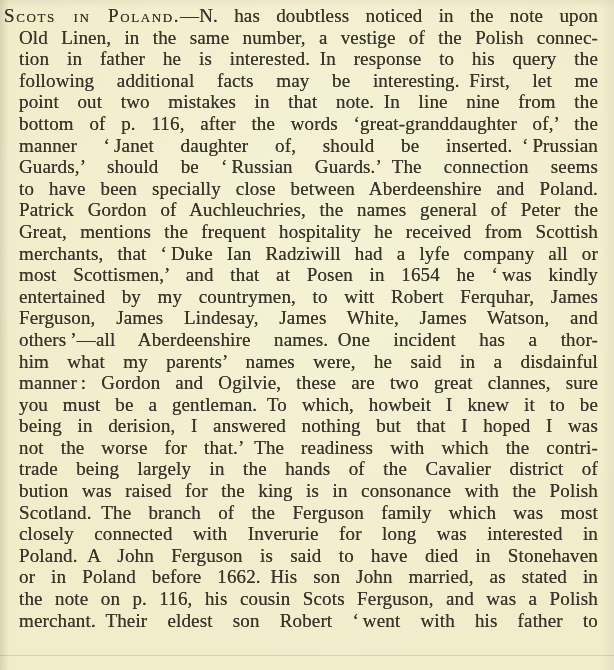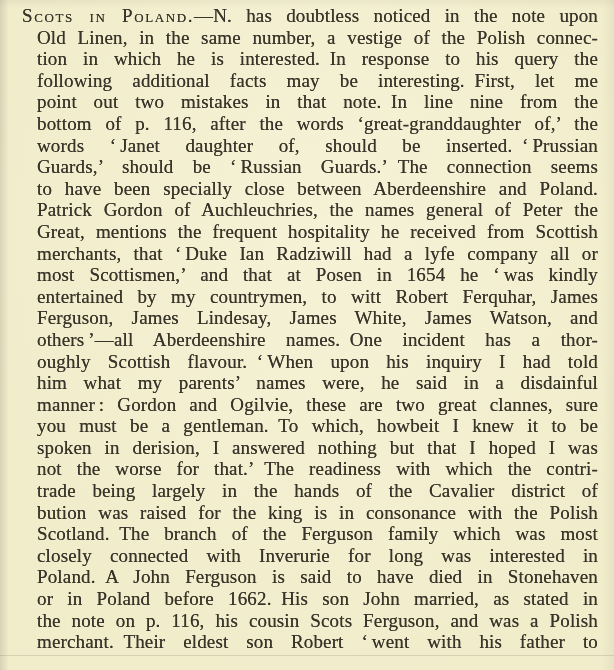--- a/index.html
+++ b/index.html
@@ -6,21 +6,21 @@
   body{
     width:614px;height:670px;overflow:hidden;
     font-family:"Liberation Serif","DejaVu Serif",serif;
     --paper:#f1ecca;
     --ink:#38342a;
   }
   .page{
     position:relative;
     width:614px;height:670px;
     box-sizing:border-box;
-    padding:5px 16px 0 22px;
+    padding:5px 16px 0 4px;
     background:
       radial-gradient(ellipse at 55% 35%, rgba(255,253,238,0.35), rgba(255,253,238,0) 75%),
       linear-gradient(to right, rgba(115,110,92,0.20), rgba(115,110,92,0) 9px),
       linear-gradient(to left, rgba(140,135,112,0.10), rgba(140,135,112,0) 12px),
       linear-gradient(to bottom, rgba(140,135,112,0.10), rgba(140,135,112,0) 8px),
       var(--paper);
     color:var(--ink);
   }
   
   .page::after{
@@ -51,39 +51,38 @@
     letter-spacing:1.6px;
   }
 </style>
 </head>
 <body style="--paper: #f1ecca; --ink: #38342a;">
 
 <div class="page">
   <div class="article">
       <div class="line first"><span class="sc">Scots in Poland.</span><span>—N. has doubtless noticed in the note upon</span></div>
       <div class="line"><span>Old Linen, in the same number, a vestige of the Polish connec-</span></div>
-      <div class="line"><span>tion in which he is interested. In response to his query the</span></div>
+      <div class="line"><span>tion in father he is interested. In response to his query the</span></div>
       <div class="line"><span>following additional facts may be interesting. First, let me</span></div>
       <div class="line"><span>point out two mistakes in that note. In line nine from the</span></div>
       <div class="line"><span>bottom of p. 116, after the words ‘great-granddaughter of,’ the</span></div>
-      <div class="line"><span>words ‘ Janet daughter of, should be inserted. ‘ Prussian</span></div>
+      <div class="line"><span>manner ‘ Janet daughter of, should be inserted. ‘ Prussian</span></div>
       <div class="line"><span>Guards,’ should be ‘ Russian Guards.’ The connection seems</span></div>
       <div class="line"><span>to have been specially close between Aberdeenshire and Poland.</span></div>
       <div class="line"><span>Patrick Gordon of Auchleuchries, the names general of Peter the</span></div>
       <div class="line"><span>Great, mentions the frequent hospitality he received from Scottish</span></div>
       <div class="line"><span>merchants, that ‘ Duke Ian Radziwill had a lyfe company all or</span></div>
       <div class="line"><span>most Scottismen,’ and that at Posen in 1654 he ‘ was kindly</span></div>
       <div class="line"><span>entertained by my countrymen, to witt Robert Ferquhar, James</span></div>
       <div class="line"><span>Ferguson, James Lindesay, James White, James Watson, and</span></div>
       <div class="line"><span>others ’—all Aberdeenshire names. One incident has a thor-</span></div>
-      <div class="line"><span>oughly Scottish flavour. ‘ When upon his inquiry I had told</span></div>
       <div class="line"><span>him what my parents’ names were, he said in a disdainful</span></div>
       <div class="line"><span>manner : Gordon and Ogilvie, these are two great clannes, sure</span></div>
       <div class="line"><span>you must be a gentleman. To which, howbeit I knew it to be</span></div>
-      <div class="line"><span>spoken in derision, I answered nothing but that I hoped I was</span></div>
+      <div class="line"><span>being in derision, I answered nothing but that I hoped I was</span></div>
       <div class="line"><span>not the worse for that.’ The readiness with which the contri-</span></div>
       <div class="line"><span>trade being largely in the hands of the Cavalier district of</span></div>
       <div class="line"><span>bution was raised for the king is in consonance with the Polish</span></div>
       <div class="line"><span>Scotland. The branch of the Ferguson family which was most</span></div>
       <div class="line"><span>closely connected with Inverurie for long was interested in</span></div>
       <div class="line"><span>Poland. A John Ferguson is said to have died in Stonehaven</span></div>
       <div class="line"><span>or in Poland before 1662. His son John married, as stated in</span></div>
       <div class="line"><span>the note on p. 116, his cousin Scots Ferguson, and was a Polish</span></div>
       <div class="line"><span>merchant. Their eldest son Robert ‘ went with his father to</span></div>
     </div>

